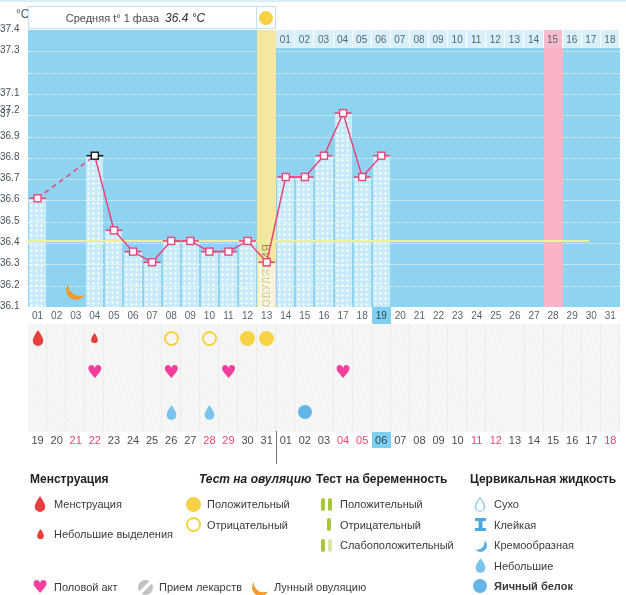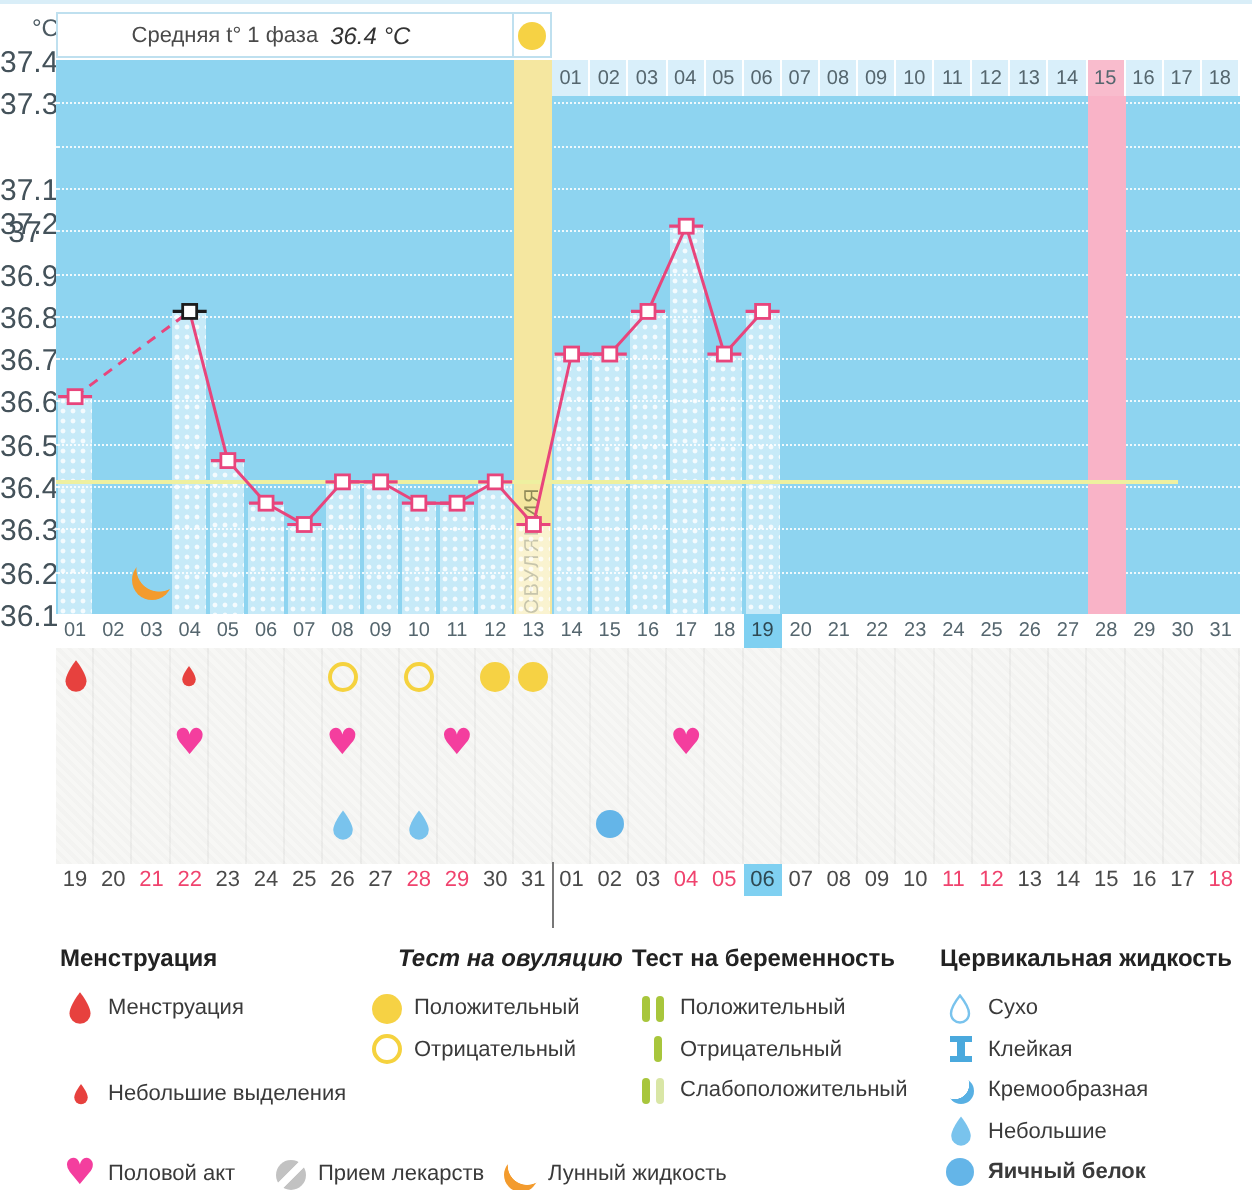--- a/index.html
+++ b/index.html
@@ -10,21 +10,21 @@
   .unit{position:absolute;left:16px;top:5px;font-size:12px;color:#4c5a62;}
   .hdr-cell{position:absolute;top:4px;height:23px;background:#fff;border:1px solid #bfe0ef;
             box-sizing:border-box;display:flex;align-items:center;font-size:11px;color:#4a4a4a;}
   .hdr-cell .hl{margin:0 6px 0 0;}
   .hdr-cell .hv{font-size:12px;color:#333;margin-right:14px;font-style:italic;}
   .hdr-p1{left:28px;width:229px;justify-content:center;}
   .hdr-ovu{left:256px;width:20px;justify-content:center;}
   .hdr-p2{left:275px;width:345px;padding-left:10px;}
   .ovu-dot{width:14px;height:14px;border-radius:50%;background:#f6d244;}
   
-  .ytick{position:absolute;left:0;width:25px;text-align:center;font-size:15px;color:#44525a;}
+  .ytick{position:absolute;left:0;width:25px;text-align:left;font-size:10px;color:#44525a;}
   
   #chart{position:absolute;left:28px;top:28px;width:592px;height:277px;background:#8ed4f0;}
   .gline{position:absolute;left:0;width:100%;height:0;border-top:1px dotted rgba(255,255,255,.85);}
   .bar{position:absolute;bottom:0;background:rgba(255,255,255,.5);
        background-image:radial-gradient(rgba(255,255,255,.8) 1px,transparent 1.4px);
        background-size:5px 5px;z-index:2;}
   .ovu-band{position:absolute;top:0;height:277px;background:#f5e7a0;z-index:1;
             display:flex;justify-content:center;}
   .ovu-text{writing-mode:vertical-rl;transform:rotate(180deg);font-size:10px;color:#8f8a58;
             letter-spacing:1px;margin-top:5px;}
@@ -341,21 +341,21 @@
       <div class="lg-item" style="left: 30px; top: 492px;">
         <div class="ic-box">
           <span class="ic ic-drop-red-lg">
             <svg width="14" height="18" viewBox="0 0 16 20">
               <path d="M8 1C8 1 2 8.6 2 13a6 6 0 0 0 12 0C14 8.6 8 1 8 1Z" fill="#e7413e"></path>
             </svg>
           </span>
         </div>
         <div>Менструация</div>
       </div>
-      <div class="lg-item" style="left: 30px; top: 535px;">
+      <div class="lg-item" style="left: 30px; top: 522px;">
         <div class="ic-box">
           <span class="ic ic-drop-red-sm">
             <svg width="9" height="12" viewBox="0 0 16 20">
               <path d="M8 1C8 1 2 8.6 2 13a6 6 0 0 0 12 0C14 8.6 8 1 8 1Z" fill="#e7413e"></path>
             </svg>
           </span>
         </div>
         <div>Небольшие выделения</div>
       </div>
       <div class="lg-title" style="left: 199px; top: 470px; font-style: italic;">Тест на овуляцию</div>
@@ -450,16 +450,16 @@
       <div class="lg-item" style="left: 135px; top: 575px;">
         <div class="ic-box">
           <span class="ic ic-pill"></span>
         </div>
         <div>Прием лекарств</div>
       </div>
       <div class="lg-item" style="left: 250px; top: 575px;">
         <div class="ic-box">
           <span class="moon" style="width: 17px; height: 17px;"></span>
         </div>
-        <div>Лунный жидкость</div>
+        <div>Лунный овуляцию</div>
       </div>
     </div>
 </div>
 
 </body></html>

